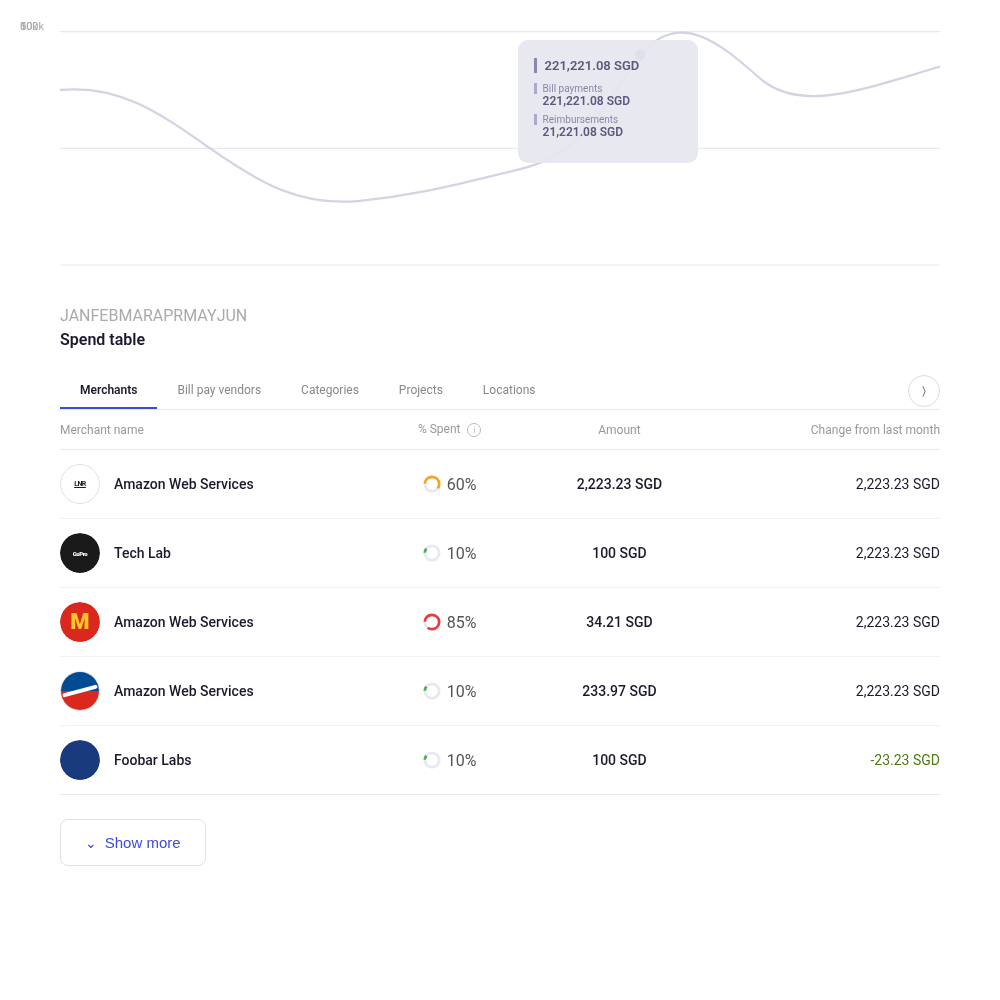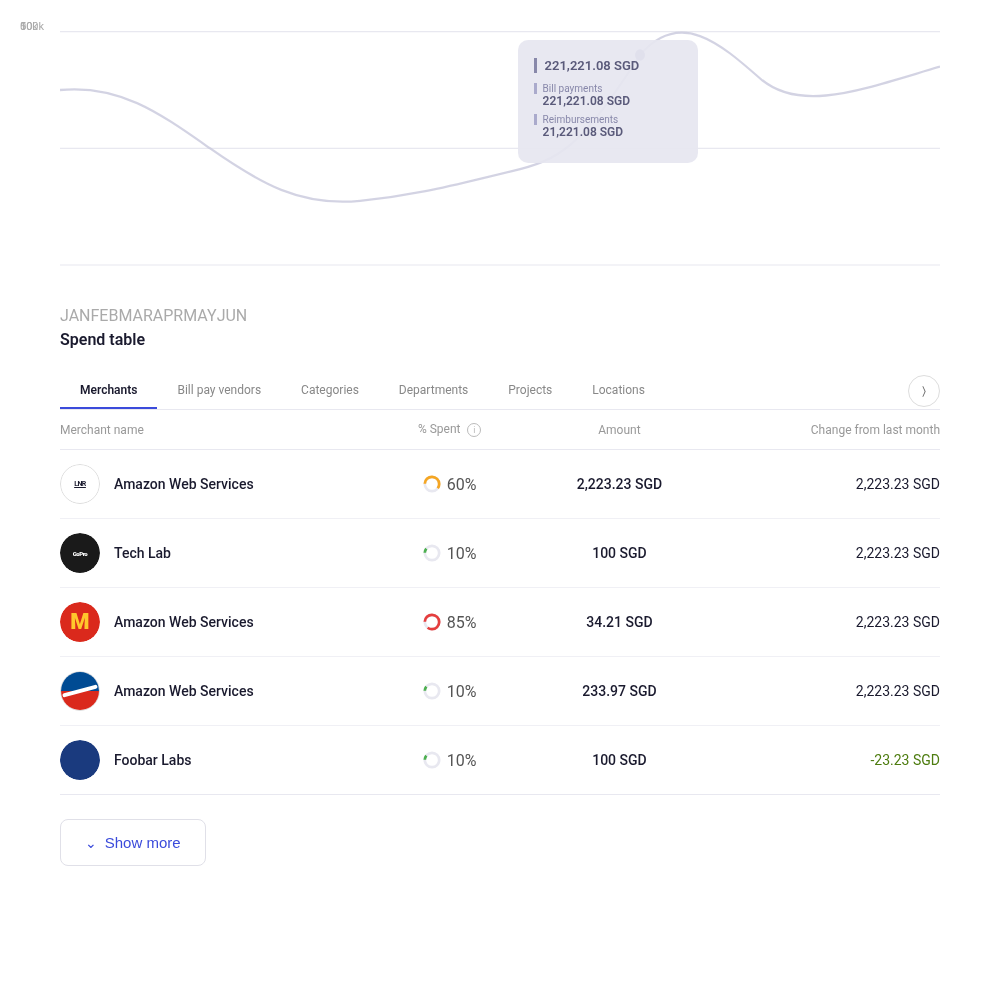--- a/index.html
+++ b/index.html
@@ -296,21 +296,20 @@
 </div>
 
 <div class="spend-section">
   <h2 class="spend-title">Spend table</h2>
 
   
   <div class="tabs">
     <div class="tab active">Merchants</div>
     <div class="tab">Bill pay vendors</div>
     <div class="tab">Categories</div>
-    <div class="tab">Departments</div>
     <div class="tab">Projects</div>
     <div class="tab">Locations</div>
     <div class="tab-arrow">〉</div>
   </div>
 
   
   <div class="table-header">
     <div class="col-merchant">Merchant name</div>
     <div class="col-spent">
       <span>% Spent</span>

